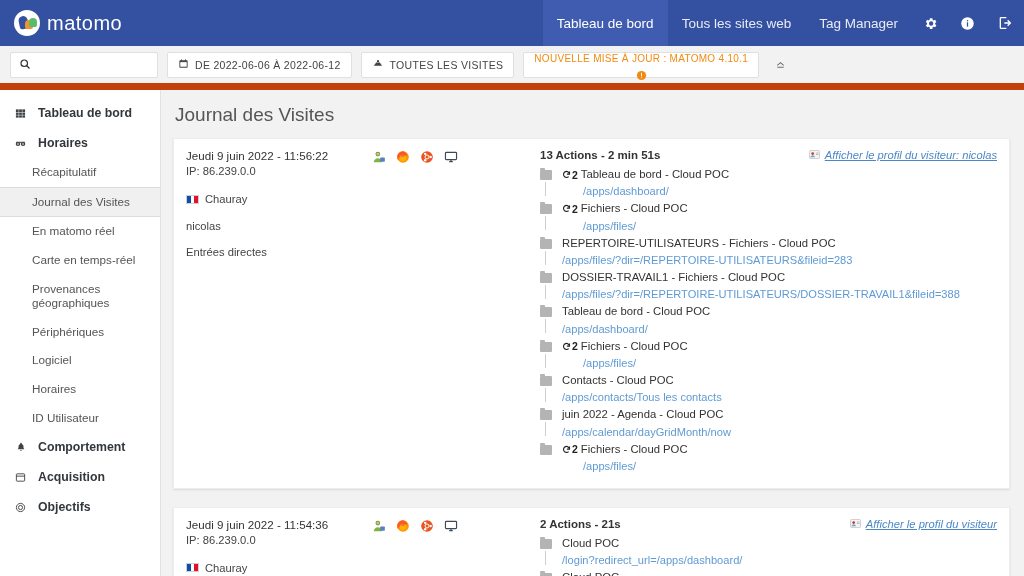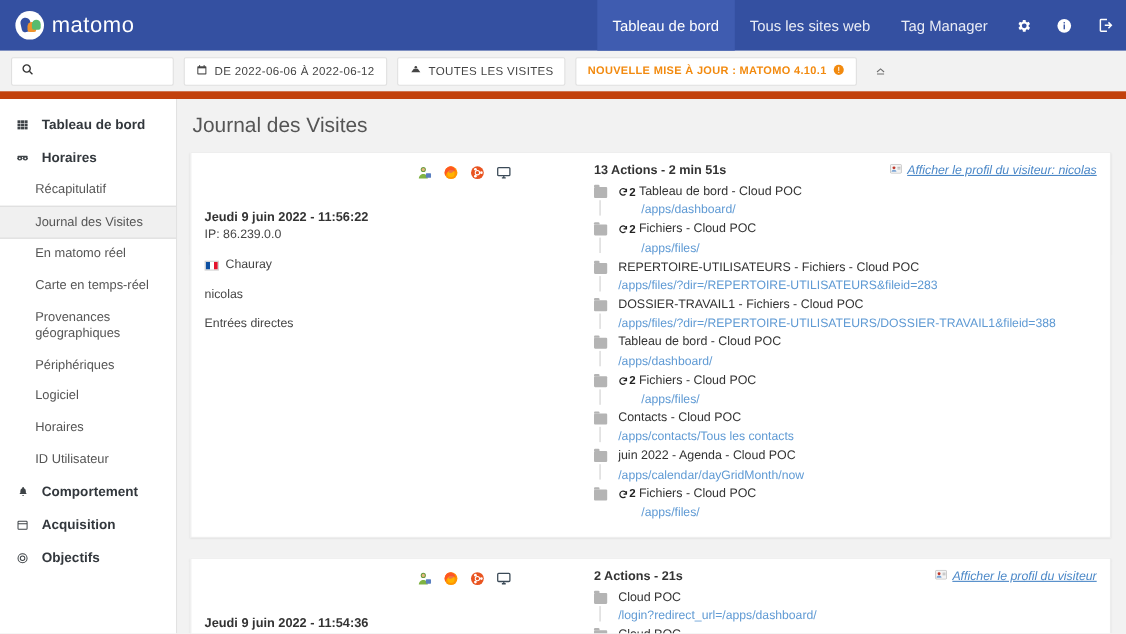--- a/index.html
+++ b/index.html
@@ -51,21 +51,21 @@
     background: #fff; border: 1px solid #e0e0e0; border-radius: 2px;
     height: 26px; display: flex; align-items: center; gap: 6px;
     padding: 0 10px; font-size: 10.5px; color: #444;
     letter-spacing: .3px; white-space: nowrap;
   }
   .searchbox { width: 148px; justify-content: flex-start; padding: 0 8px; }
   .searchbox input {
     border: 0; outline: 0; font-size: 11px; width: 100%;
     font-family: "Liberation Sans", sans-serif; background: transparent; color: #333;
   }
-  .pill.update { color: #f28a0f; font-weight: bold; font-size: 10px; }
+  .pill.update { color: #f28a0f; font-weight: normal; font-size: 10px; flex-direction: column; }
   .collapse-ico { margin-left: 6px; color: #7a7a7a; display: flex; align-items: center; }
 
   
   .body { display: flex; height: calc(576px - 46px - 44px); }
 
   
   .sidebar {
     width: 161px; flex: 0 0 161px; background: #fff;
     border-right: 1px solid #e2e2e2; padding-top: 8px;
     overflow: hidden;
@@ -93,21 +93,21 @@
 
   .visit-card {
     background: #fff; border: 1px solid #ededed;
     box-shadow: 0 1px 2px rgba(0,0,0,.10);
     display: flex; margin-bottom: 18px; padding: 10px 12px 12px 12px;
   }
   .v-left { width: 348px; flex: 0 0 348px; position: relative; }
   .v-head {
     display: flex; align-items: flex-start;
   }
-  .v-date { font-size: 11.6px; font-weight: bold; color: #333; margin-top: 42px; }
+  .v-date { font-size: 11.6px; font-weight: normal; color: #333; }
   .v-ip { font-size: 11.2px; color: #444; margin-top: 3px; }
   .v-loc { font-size: 11.2px; color: #444; margin-top: 16px; display: flex; align-items: center; gap: 6px;}
   .flag-fr {
     width: 13px; height: 9px; display: inline-block; flex: 0 0 13px;
     background: linear-gradient(to right, #0d4fa1 0 33.3%, #fff 33.3% 66.6%, #e3122b 66.6% 100%);
     border: 1px solid #d0d0d0;
   }
   .v-user { font-size: 11.2px; color: #444; margin-top: 15px; }
   .v-src  { font-size: 11.2px; color: #444; margin-top: 14px; }
   .v-icons { margin-left: 44px; display: flex; gap: 10px; align-items: center; padding-top: 1px; }

